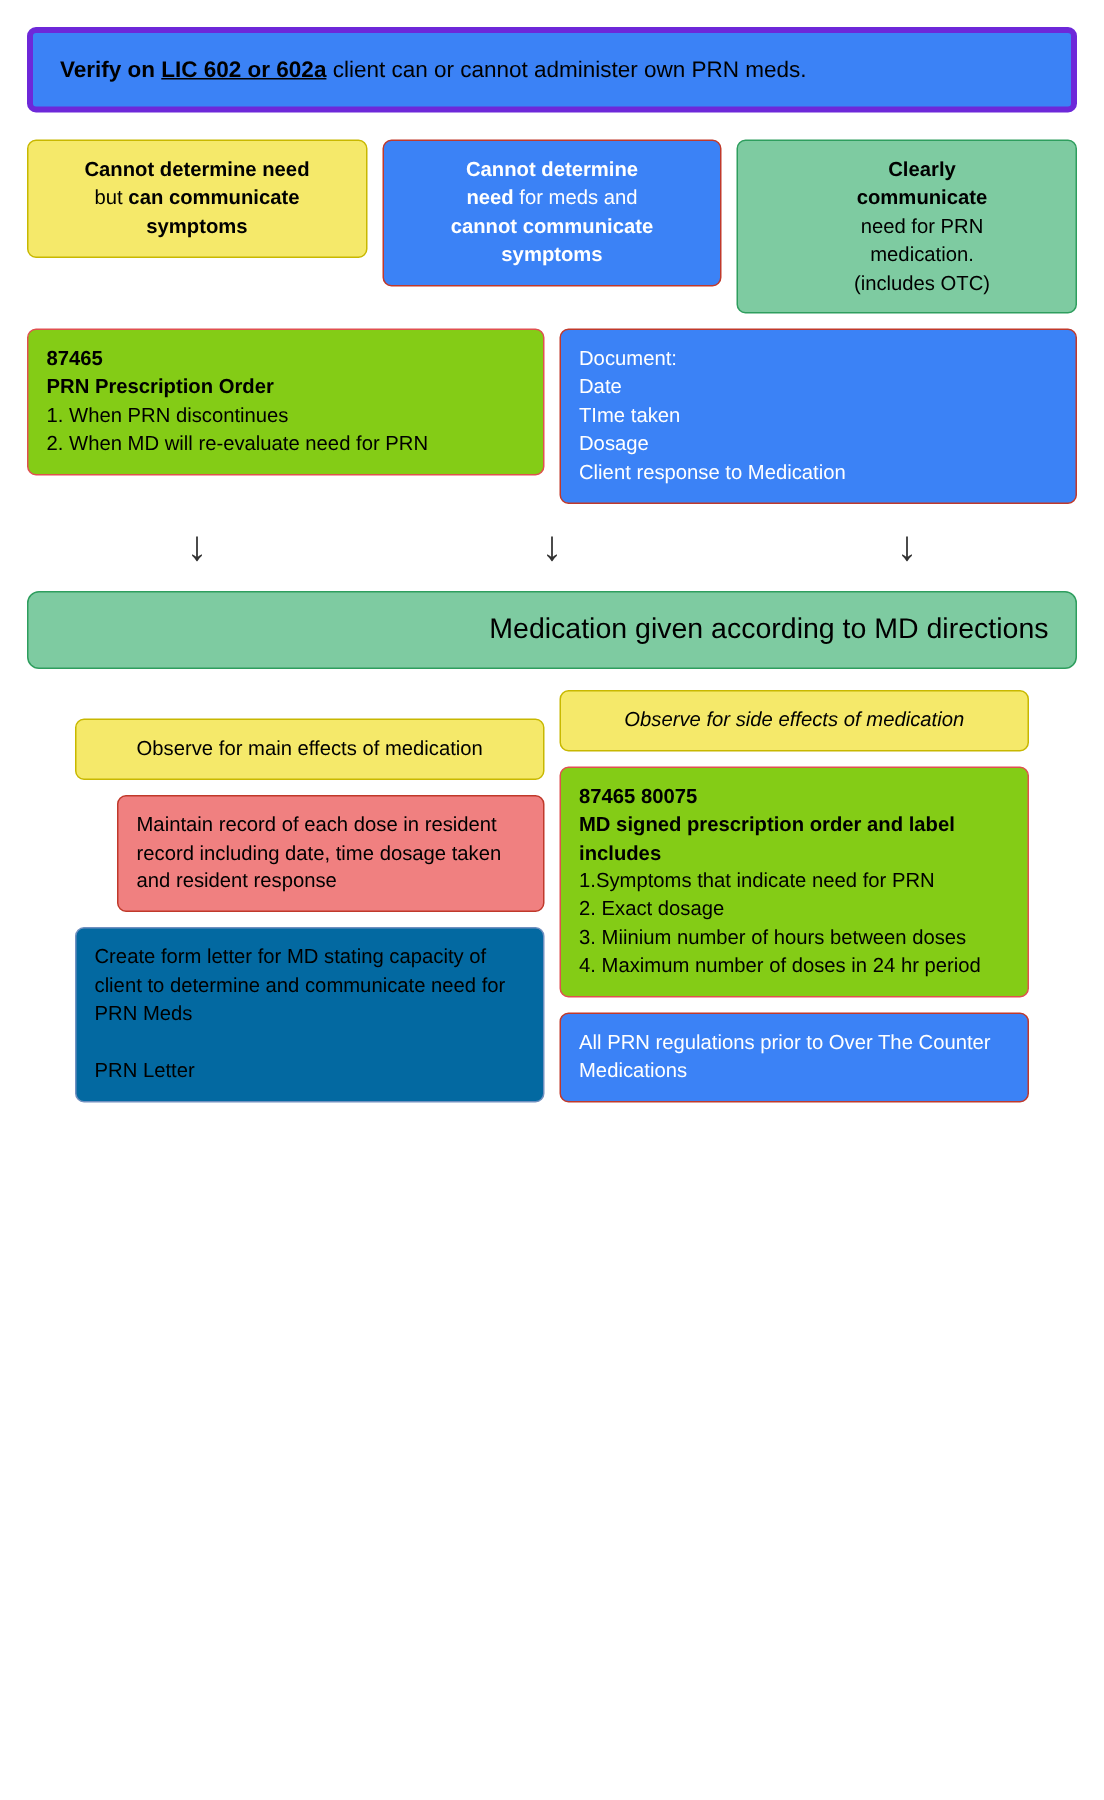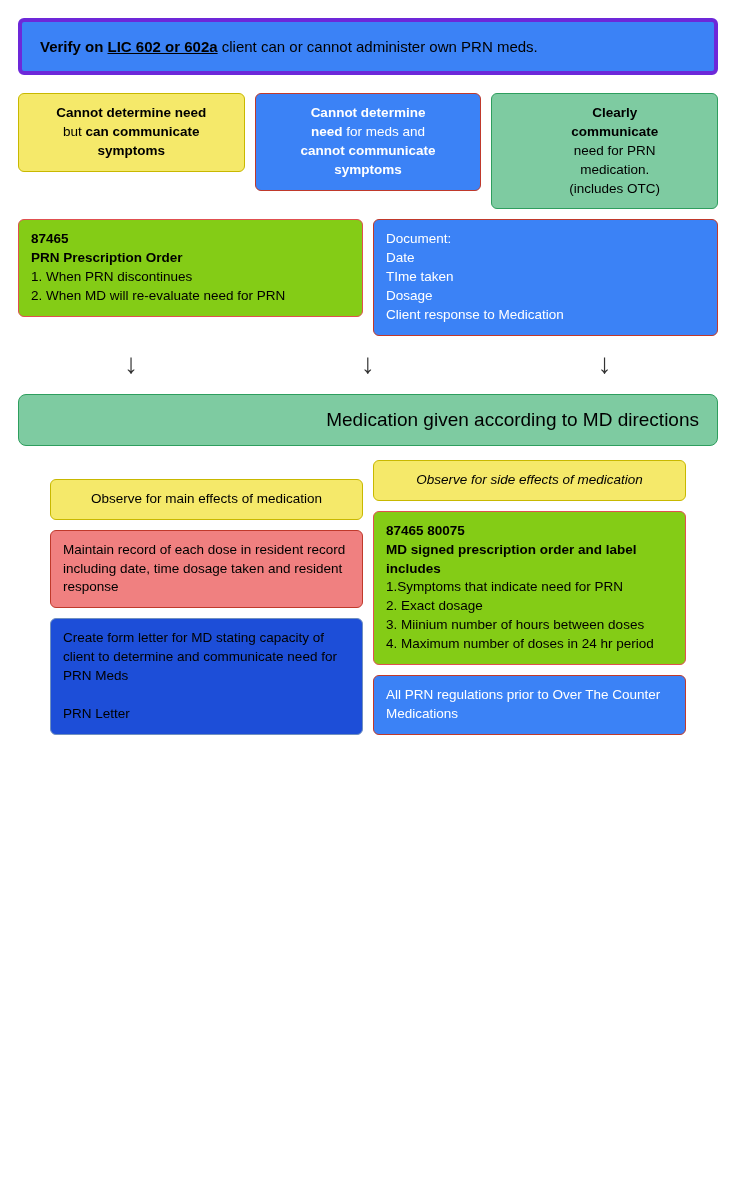--- a/index.html
+++ b/index.html
@@ -43,24 +43,24 @@
 
     .box {
       border-radius: 6px;
       padding: 10px 12px;
       font-size: 13.5px;
       line-height: 1.4;
     }
 
     .box-yellow { background: #f5e96a; border: 1.5px solid #c8b800; }
     .box-red { background: #3b82f6; color: #fff; border: 1.5px solid #c0392b; }
-    .box-red-light { background: #f08080; border: 1.5px solid #c0392b; }
+    .box-red-light { background: #f08080; border: 1.5px solid #c0392b; margin-left: 28px; }
     .box-green { background: #7ecba1; border: 1.5px solid #2e9e5e; padding-left: 32px; }
     .box-salmon { background: #84cc16; border: 1.5px solid #e05050; }
-    .box-blue-light { background: #1d4ed8; border: 1.5px solid #7090c0; }
+    .box-blue-light { background: #0369a1; border: 1.5px solid #7090c0; }
     .box-yellow-light { background: #f5e96a; border: 1.5px solid #c8b800; font-style: italic; }
 
     .box-center { text-align: center; }
 
     .arrow-down {
       display: flex;
       justify-content: center;
       align-items: center;
       font-size: 28px;
       color: #333;

